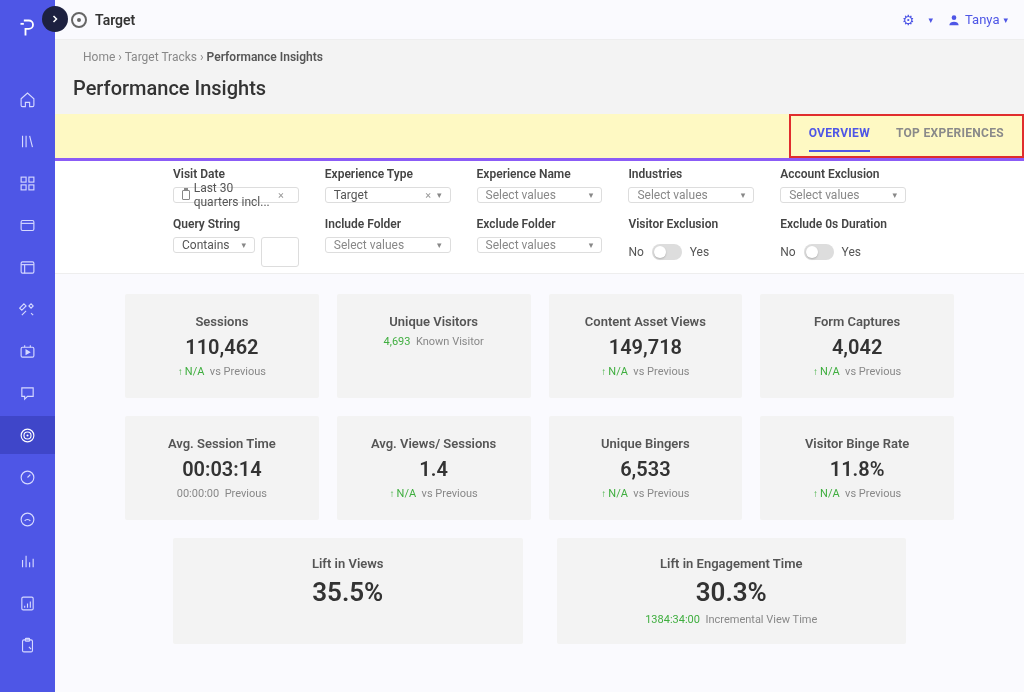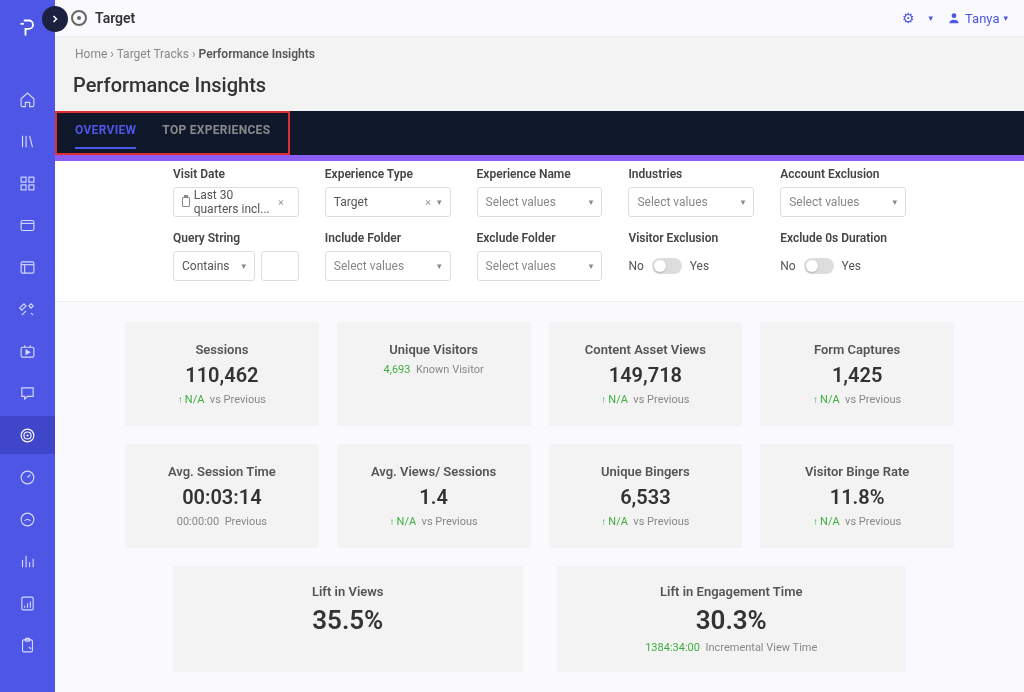--- a/index.html
+++ b/index.html
@@ -12,31 +12,31 @@
   .nav-icon svg { width:17px; height:17px; stroke:currentColor; fill:none; stroke-width:1.6; }
   .nav-icon.use-fill svg { fill: currentColor; stroke: none; }
 
   .main { flex:1; display:flex; flex-direction:column; background:#fafafe; }
   .topbar { height:40px; background:#fafafe; display:flex; align-items:center; padding:0 16px; font-size:14px; color:#444; justify-content:space-between; border-bottom:1px solid #eee;}
   .topbar-left { display:flex; align-items:center; gap:8px; }
   .target-icon { width:16px;height:16px;border:2px solid #666;border-radius:50%; display:flex;align-items:center;justify-content:center;}
   .target-icon::after{content:"";width:4px;height:4px;border-radius:50%;background:#666;}
   .topbar-right { display:flex; align-items:center; gap:14px; font-size:13px; color:#4e56e6; }
   .user { display:flex; align-items:center; gap:4px; color:#4e56e6;}
-  .breadcrumb { padding:10px 20px 6px; font-size:12px; color:#888; background:#f3f3f3; }
+  .breadcrumb { padding:10px 28px 6px; font-size:12px; color:#888; background:#f3f3f3; }
   .breadcrumb b { color:#555; font-weight:600;}
   .page-title-row { padding:6px 18px 14px; background:#f3f3f3;}
   .page-title { font-size:20px; color:#333; font-weight:500;}
-  .tabs-row { display:flex; justify-content:flex-start; background:#0f172a; border-bottom:6px solid #8b5cf6; }
+  .tabs-row { display:flex; justify-content:flex-end; background:#fef9c3; border-bottom:3px solid #8b5cf6; }
   .tabs-box { display:flex; border:2px solid #e02d2d; padding:10px 18px 4px; gap:26px;}
   .tab { font-size:12px; font-weight:700; letter-spacing:.3px; color:#8a8a8a; padding-bottom:10px; cursor:pointer;}
   .tab.active { color:#4e56e6; border-bottom:2px solid #4e56e6;}
-  .filters { display:grid; grid-template-columns: repeat(5, 1fr); gap:14px 26px; padding:6px 118px 20px; border-bottom:1px solid #eee; background:#fff;}
+  .filters { display:grid; grid-template-columns: repeat(5, 1fr); gap:14px 26px; padding:6px 118px 6px; border-bottom:1px solid #eee; background:#fff;}
   .filter label { font-size:12px; color:#444; font-weight:600; display:block; margin-bottom:6px;}
-  .select { height:30px; border:1px solid #ddd; border-radius:3px; background:#fff; font-size:12px; color:#888; display:flex; align-items:center; justify-content:space-between; padding:0 8px; cursor:pointer;}
+  .select { height:16px; border:1px solid #ddd; border-radius:3px; background:#fff; font-size:12px; color:#888; display:flex; align-items:center; justify-content:space-between; padding:0 8px; cursor:pointer;}
   .select .caret { font-size:9px; color:#888; }
   .select .x { color:#999; margin-left:auto; margin-right:6px; font-size:11px;}
   .select.has-value { color:#555; }
   .querybox { display:flex; gap:6px;border-radius:12px; }
   .querybox .select { width:82px; flex:none; }
   .querybox .input { flex:1; height:30px; border:1px solid #ddd; border-radius:3px;}
   .toggle-row { display:flex; align-items:center; gap:8px; font-size:12px; color:#555; height:30px;}
   .toggle { width:30px; height:16px; background:#ddd; border-radius:10px; position:relative; }
   .toggle::after { content:""; position:absolute; width:12px;height:12px; background:#fff; border-radius:50%; top:2px; left:2px; box-shadow:0 1px 2px rgba(0,0,0,.2);}
   .kpi-grid { display:grid; grid-template-columns: repeat(4,1fr); gap:18px; margin-top:20px; padding:0 70px; }
@@ -299,21 +299,21 @@
       <div class="title">Unique Visitors</div>
       <div class="sub"><span class="green">4,693</span>&nbsp;&nbsp;<span>Known Visitor</span></div>
     </div>
     <div class="card">
       <div class="title">Content Asset Views</div>
       <div class="value">149,718</div>
       <div class="sub"><span class="up">N/A</span>&nbsp;&nbsp;<span>vs Previous</span></div>
     </div>
     <div class="card">
       <div class="title">Form Captures</div>
-      <div class="value">1,425</div>
+      <div class="value">4,042</div>
       <div class="sub"><span class="up">N/A</span>&nbsp;&nbsp;<span>vs Previous</span></div>
     </div>
   </div>
 
   <div class="kpi-grid" style="margin-top:18px">
     <div class="card">
       <div class="title">Avg. Session Time</div>
       <div class="value">00:03:14</div>
       <div class="sub"><span>00:00:00</span>&nbsp;&nbsp;<span>Previous</span></div>
     </div>

